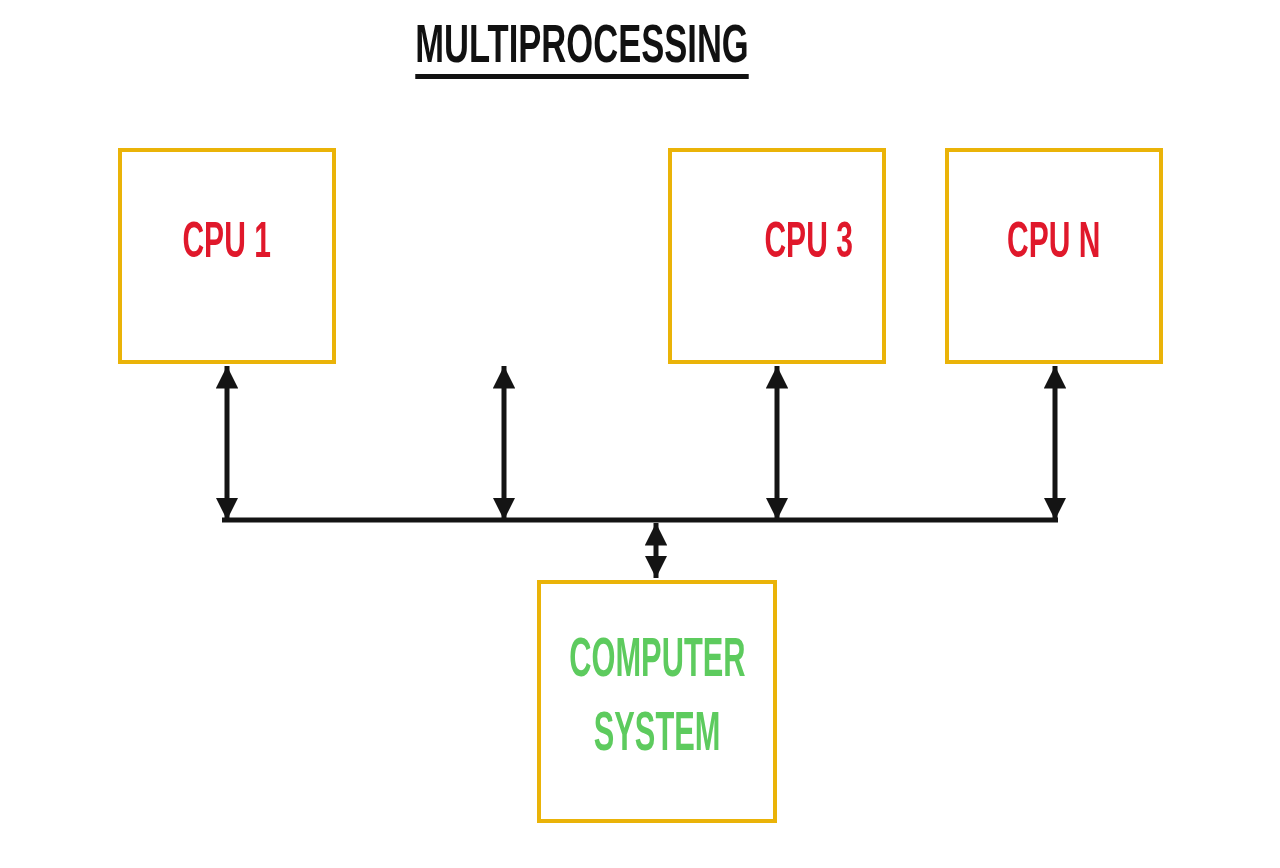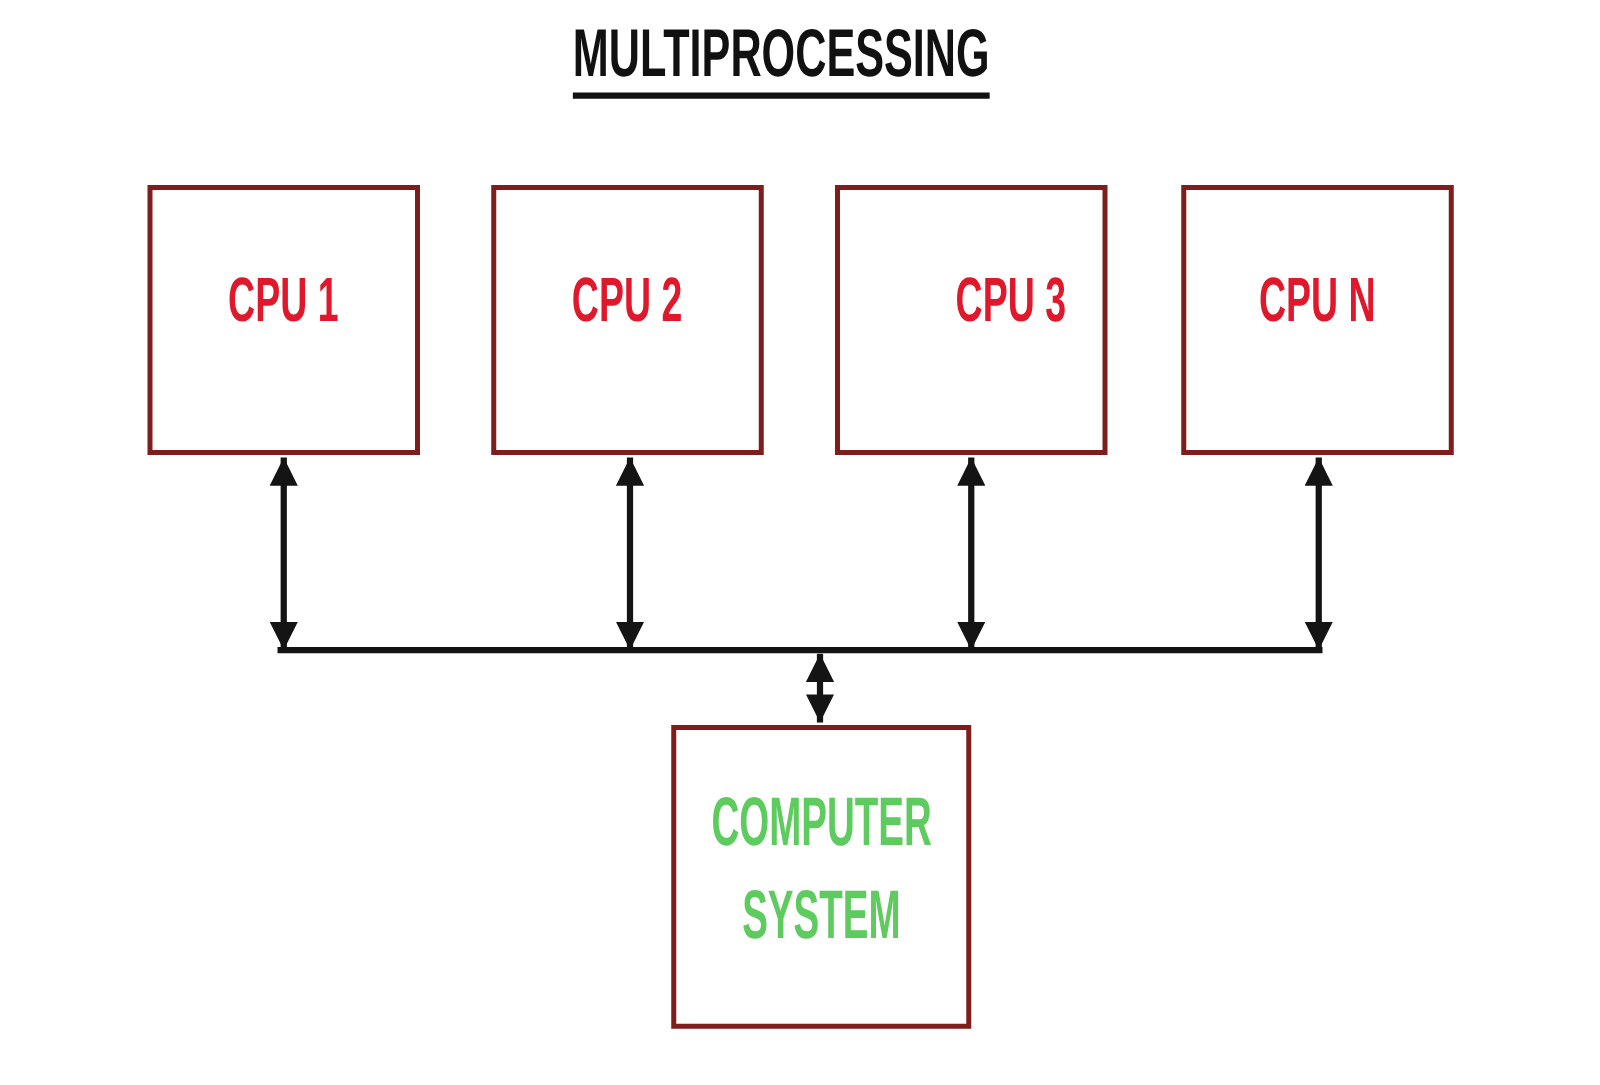--- a/index.html
+++ b/index.html
@@ -12,42 +12,42 @@
     position: relative;
     width: 1280px;
     height: 868px;
     background: #ffffff;
     overflow: hidden;
   }
   
   .title-wrap {
     position: absolute;
     top: 16px;
-    left: 625px;
+    left: 582px;
     transform: translateX(-50%);
     white-space: nowrap;
   }
   .title-text {
     display: inline-block;
     font-size: 54px;
     font-weight: bold;
     color: #111111;
     letter-spacing: 0px;
     line-height: 1.0;
     padding-bottom: 4px;
     border-bottom: 5px solid #111111;
     transform: scaleX(0.64);
     transform-origin: 50% 50%;
     white-space: nowrap;
   }
   
   .box {
     position: absolute;
     box-sizing: border-box;
-    border: 4px solid #7f1d1d;
+    border: 4px solid #eab308;
     background: #ffffff;
     display: flex;
     align-items: center;
     justify-content: center;
   }
   .cpu-box {
     top: 148px;
     width: 218px;
     height: 216px;
   }
@@ -99,23 +99,20 @@
 <div class="canvas">
 
   <div class="title-wrap">
     <span class="title-text">MULTIPROCESSING</span>
   </div>
 
   <div class="box cpu-box" style="left:118px;">
     <span class="cpu-label">CPU 1</span>
   </div>
 
-  <div class="box cpu-box" style="left:393px;">
-    <span class="cpu-label">CPU 2</span>
-  </div>
 
   <div class="box cpu-box" style="left:668px;justify-content:flex-end;">
     <span class="cpu-label">CPU 3</span>
   </div>
 
   <div class="box cpu-box" style="left:945px;">
     <span class="cpu-label">CPU N</span>
   </div>
 
   <div class="box system-box">

